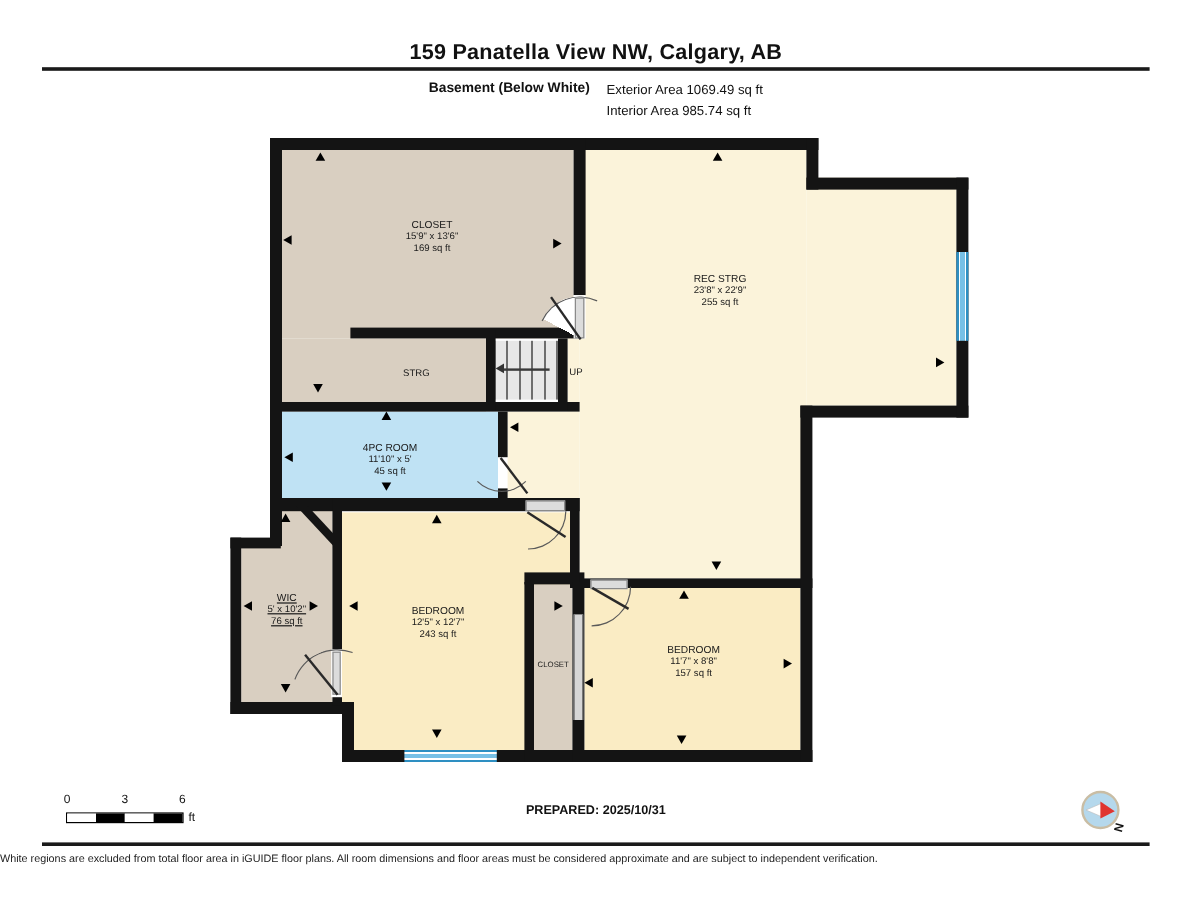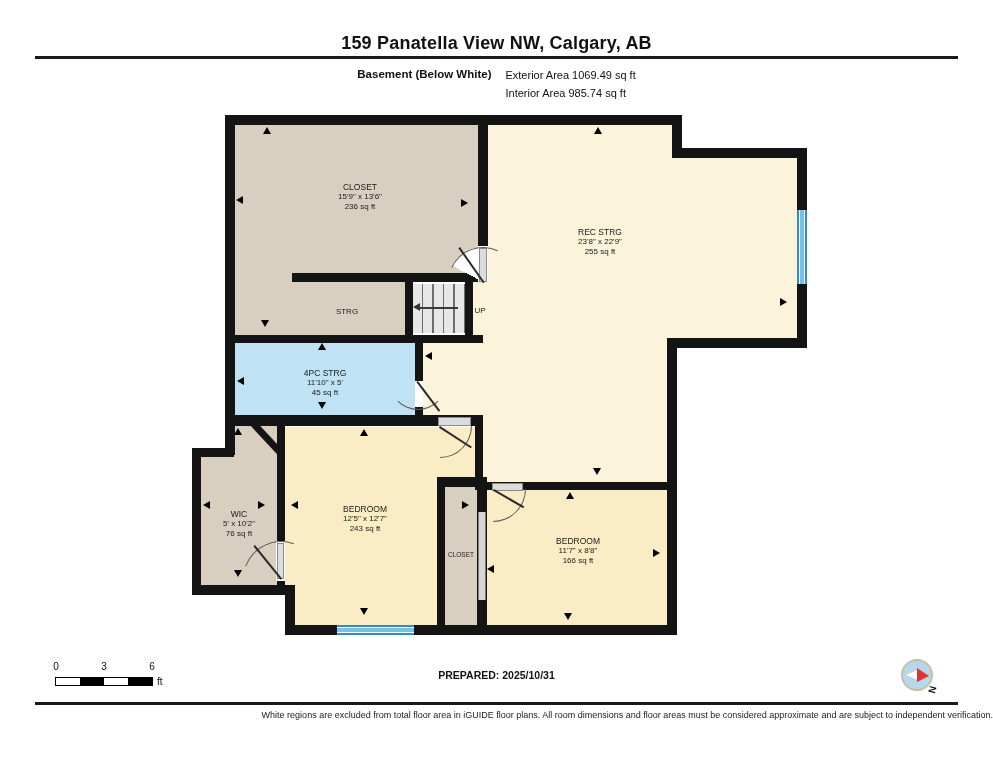--- a/index.html
+++ b/index.html
@@ -29,21 +29,21 @@
   .ar-down{border-left:4px solid transparent;border-right:4px solid transparent;border-top:7px solid #000;}
   .ar-left{border-top:4px solid transparent;border-bottom:4px solid transparent;border-right:7px solid #000;}
   .ar-right{border-top:4px solid transparent;border-bottom:4px solid transparent;border-left:7px solid #000;}
   .treads{position:absolute;background:repeating-linear-gradient(90deg,#e7e7e7 0 9px,#6e6e6e 9px 10.4px);}
   .stair-line{position:absolute;height:1.6px;background:#3a3a3a;}
   #scalebar{left:55px;top:677px;width:96px;height:7px;border:1px solid #000;box-sizing:content-box;display:flex;}
   #scalebar div{height:100%;}
   .tick{position:absolute;top:661px;font-size:10px;transform:translateX(-50%);}
   #ft-label{left:157px;top:676px;font-size:10px;}
   #prepared{top:669px;left:0;right:0;text-align:center;font-size:10.5px;font-weight:bold;}
-  #disclaimer{top:710px;left:0;right:0;text-align:right;font-size:9px;color:#222;}
+  #disclaimer{top:710px;left:0;right:0;text-align:left;font-size:9px;color:#222;}
   #compass{left:896px;top:655px;}
 </style>
 </head>
 <body>
 
 <div class="abs" id="title">159 Panatella View NW, Calgary, AB</div>
 <div class="abs rule" style="top:56px;"></div>
 <div class="abs" id="subhead">
   <span class="flabel">Basement (Below White)</span>
   <span class="areas">
@@ -136,49 +136,49 @@
     <div class="ar ar-right" style="left: 461px; top: 199px;"></div>
     <div class="ar ar-right" style="left: 780px; top: 298px;"></div>
     <div class="ar ar-right" style="left: 653px; top: 549px;"></div>
     <div class="ar ar-right" style="left: 462px; top: 501px;"></div>
     <div class="ar ar-right" style="left: 258px; top: 501px;"></div>
   </div>
 
 <div class="room-label" style="left:360px;top:197px;">
   <div class="nm">CLOSET</div>
   <div>15'9" x 13'6"</div>
-  <div>236 sq ft</div>
+  <div>169 sq ft</div>
 </div>
 <div class="small-label" style="left:347px;top:311px;">STRG</div>
 <div class="small-label" style="left:480px;top:310px;">UP</div>
 <div class="room-label" style="left:600px;top:242px;">
   <div class="nm">REC STRG</div>
   <div>23'8" x 22'9"</div>
   <div>255 sq ft</div>
 </div>
 <div class="room-label" style="left:325px;top:383px;">
-  <div class="nm">4PC STRG</div>
+  <div class="nm">4PC ROOM</div>
   <div>11'10" x 5'</div>
   <div>45 sq ft</div>
 </div>
-<div class="room-label" style="left:239px;top:524px;">
+<div class="room-label" style="left:239px;top:508px;text-decoration:underline;">
   <div class="nm">WIC</div>
   <div>5' x 10'2"</div>
   <div>76 sq ft</div>
 </div>
 <div class="room-label" style="left:365px;top:519px;">
   <div class="nm">BEDROOM</div>
   <div>12'5" x 12'7"</div>
   <div>243 sq ft</div>
 </div>
 <div class="small-label tiny" style="left:461px;top:554px;">CLOSET</div>
 <div class="room-label" style="left:578px;top:551px;">
   <div class="nm">BEDROOM</div>
   <div>11'7" x 8'8"</div>
-  <div>166 sq ft</div>
+  <div>157 sq ft</div>
 </div>
 
 <span class="tick" style="left:56px;">0</span>
 <span class="tick" style="left:104px;">3</span>
 <span class="tick" style="left:152px;">6</span>
 <div class="abs" id="scalebar">
   <div style="width:24px;background:#fff;"></div>
   <div style="width:24px;background:#000;"></div>
   <div style="width:24px;background:#fff;"></div>
   <div style="width:24px;background:#000;"></div>

